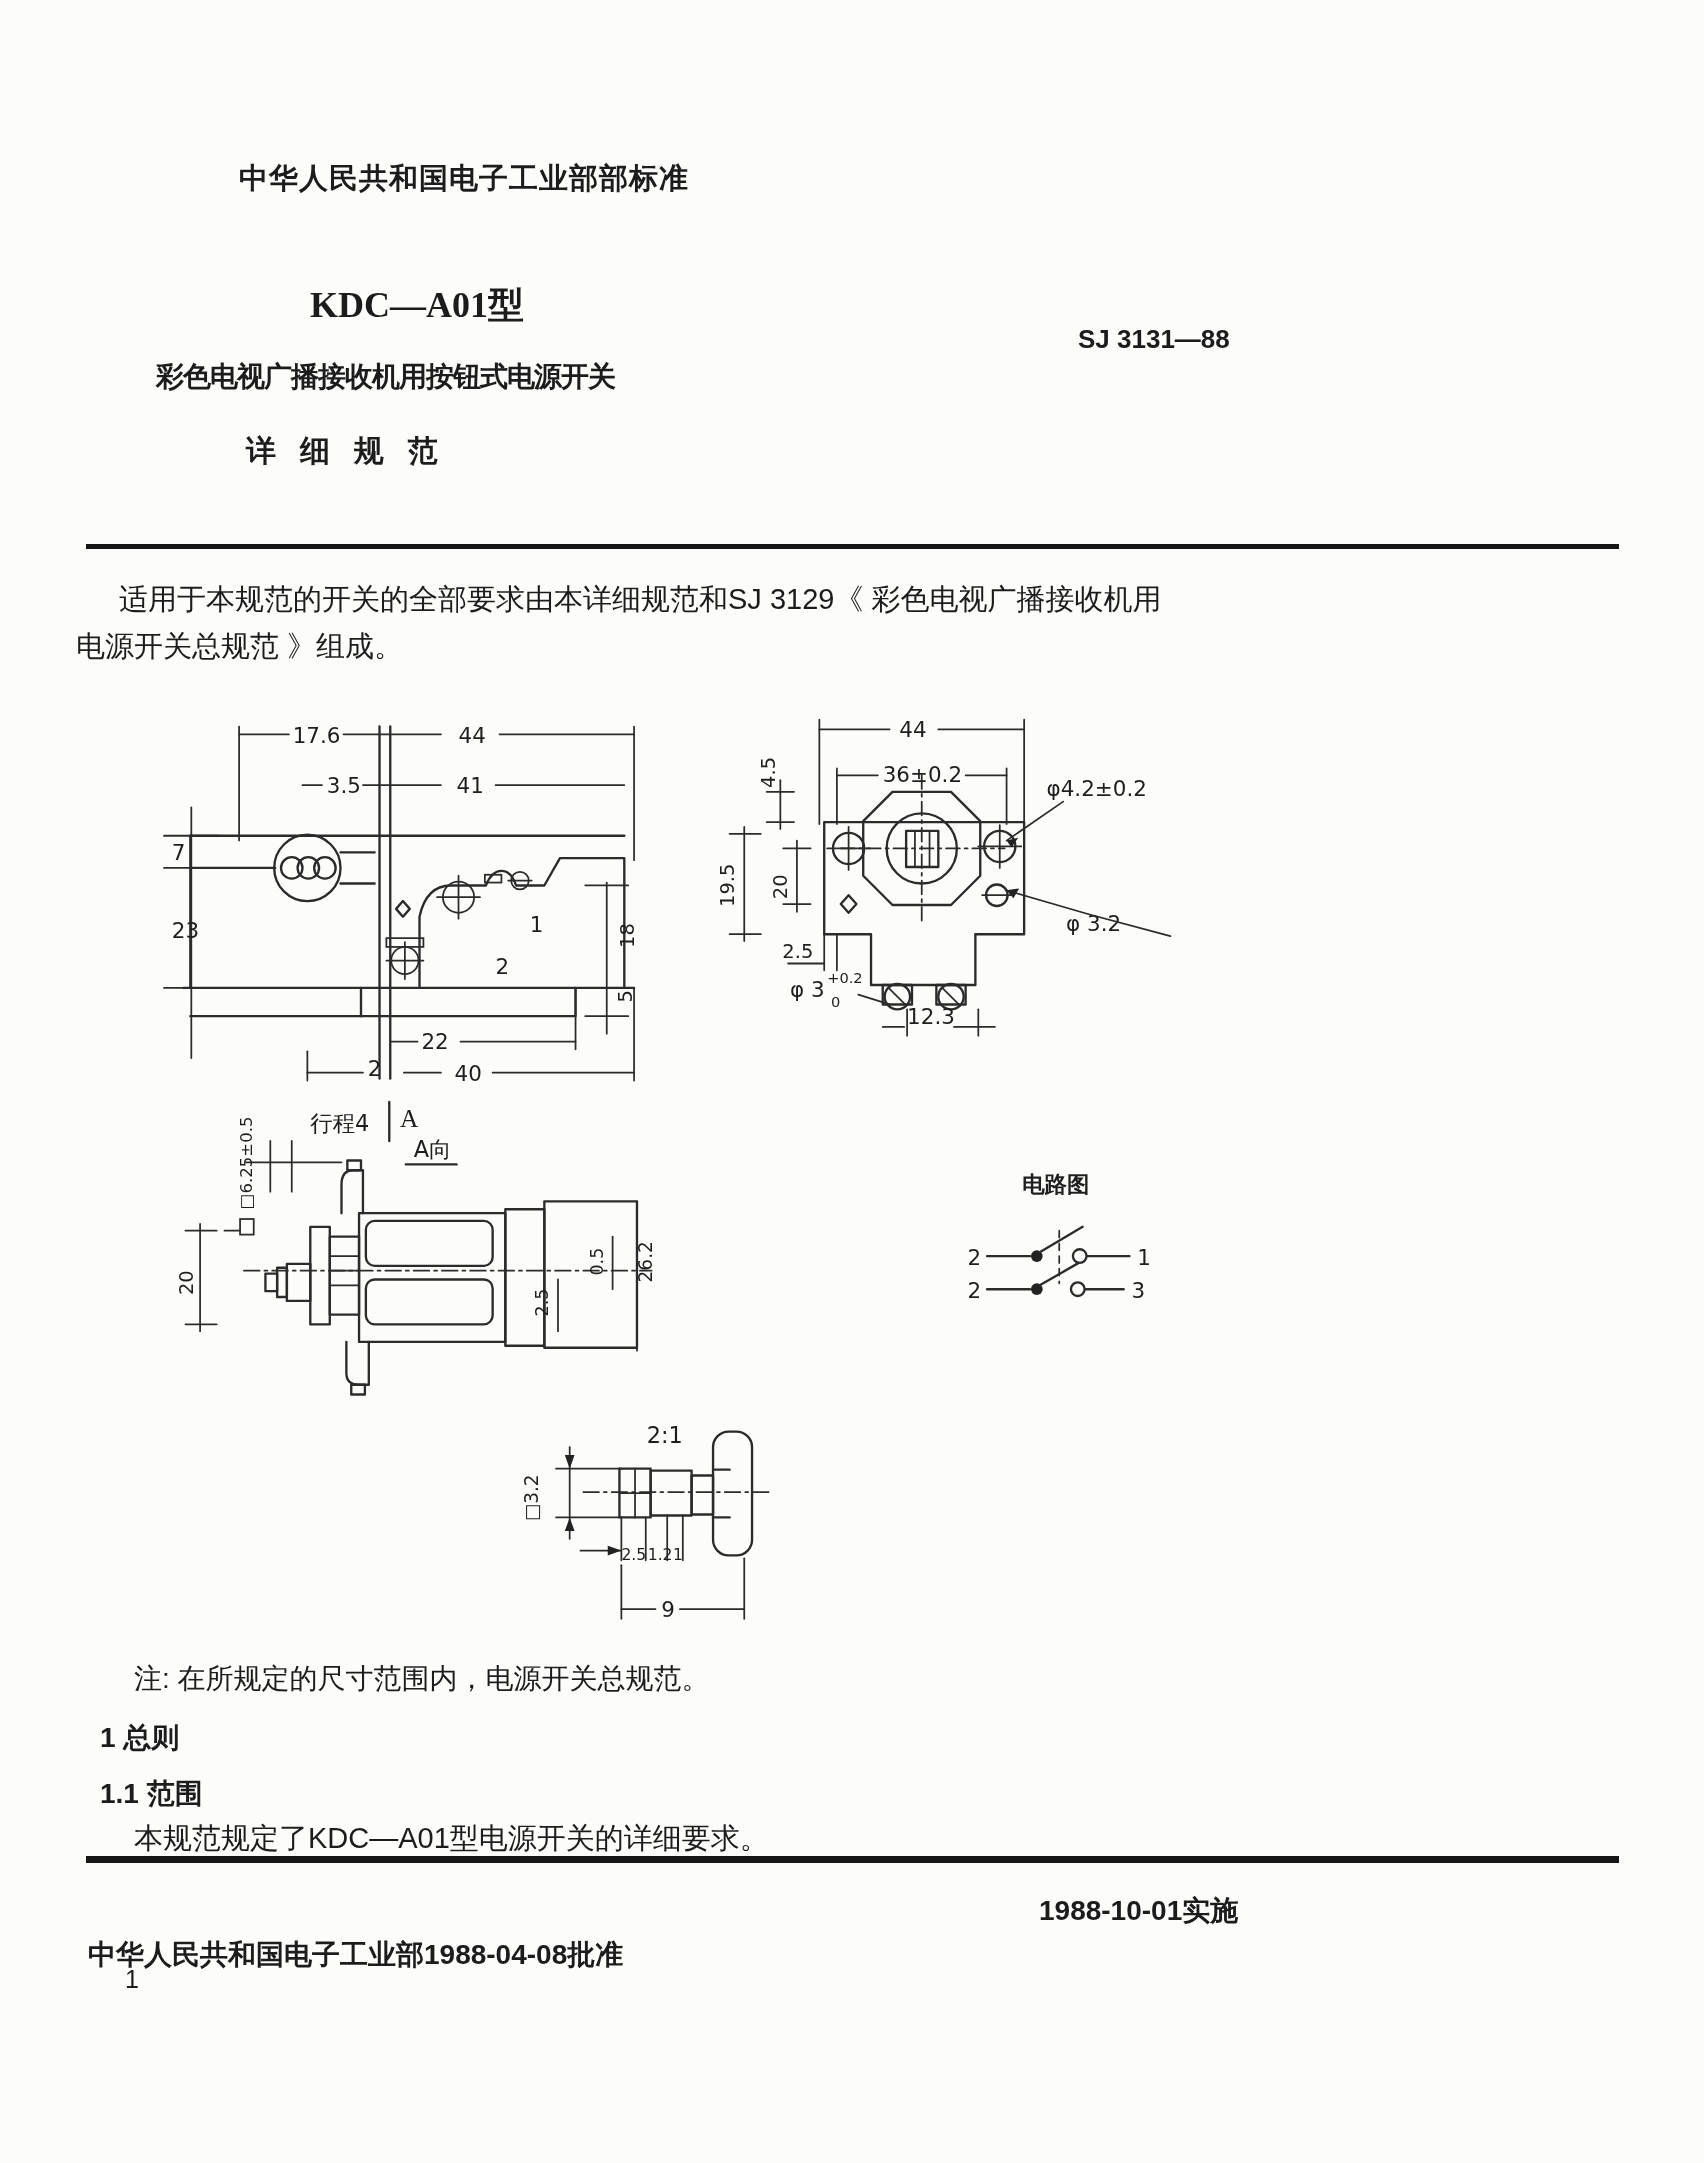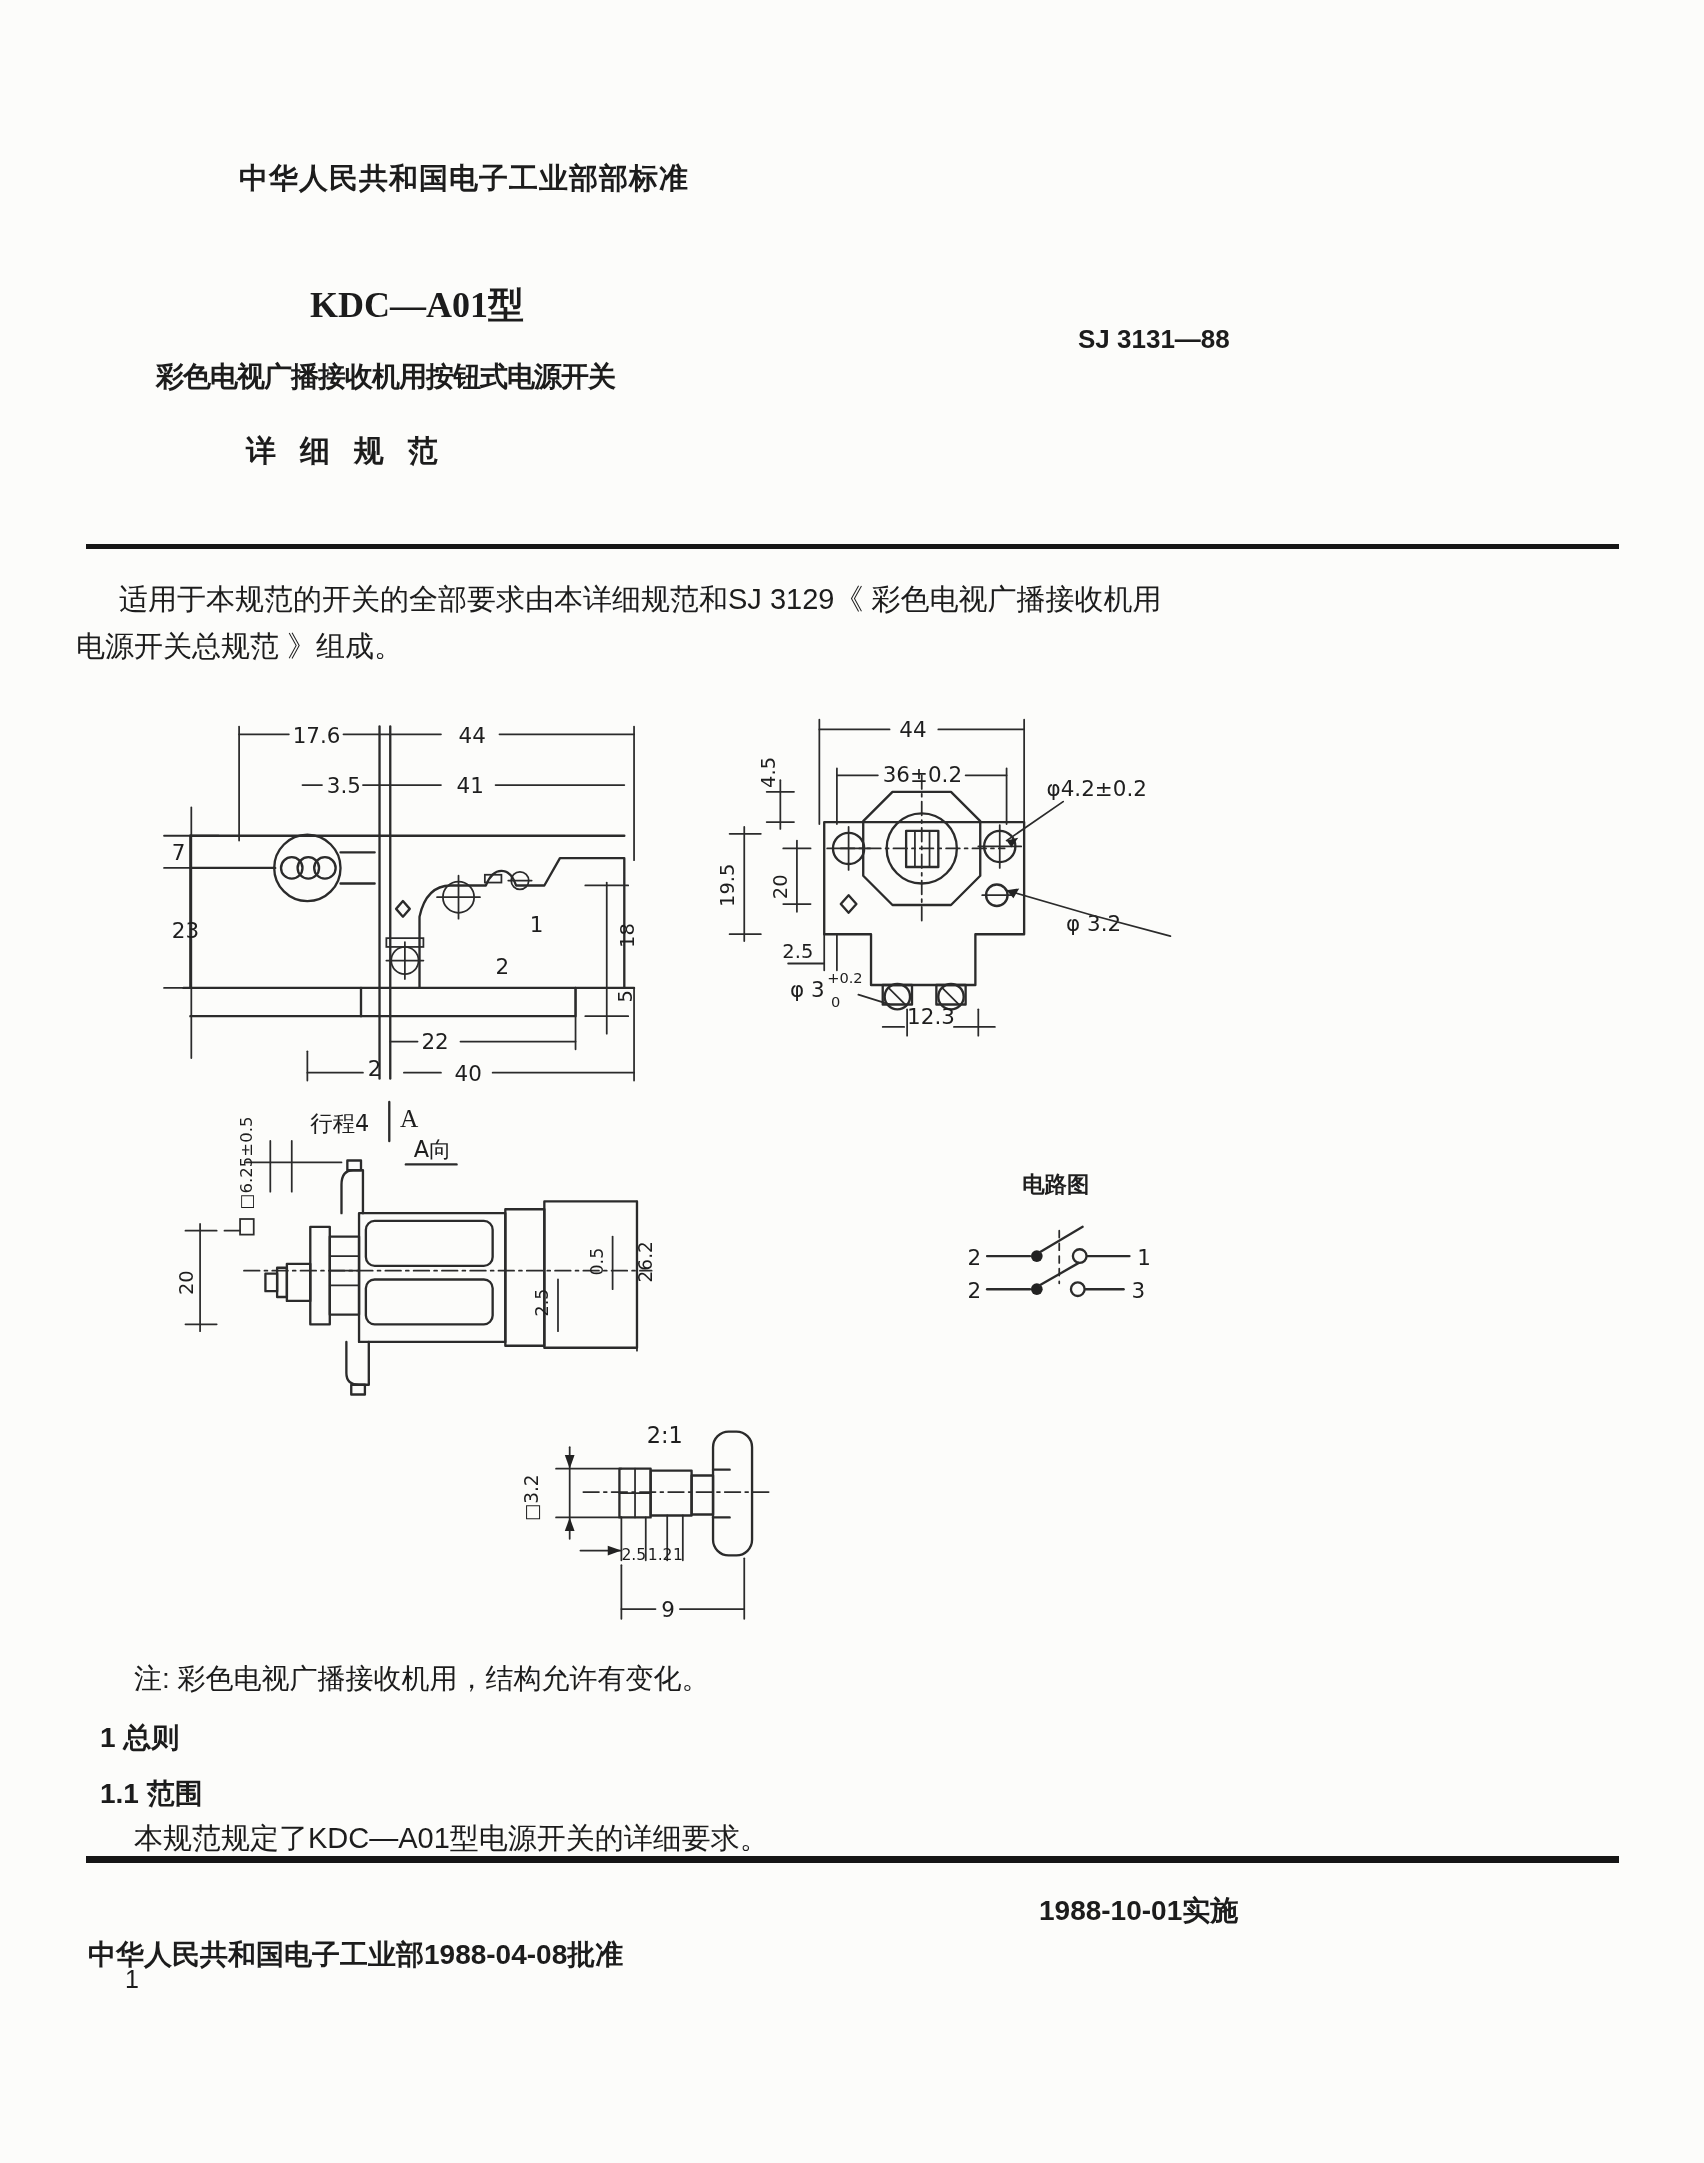--- a/index.html
+++ b/index.html
@@ -30,21 +30,21 @@
 
 <div class="abs bold" style="left:156px;top:358px;font-size:28px;letter-spacing:-1px;text-align:right;">彩色电视广播接收机用按钮式电源开关</div>
 
 <div class="abs bold" style="left:246px;top:431px;font-size:30px;letter-spacing:7.8px;">详 细 规 范</div>
 
 <div class="rule" style="left:86px;top:544px;width:1533px;height:4.9px;"></div>
 
 <div class="abs" style="left:119px;top:580px;font-size:29px;">适用于本规范的开关的全部要求由本详细规范和SJ 3129《 彩色电视广播接收机用</div>
 <div class="abs" style="left:76px;top:627px;font-size:29px;">电源开关总规范 》组成。</div>
 
-<div class="abs" style="left:134px;top:1660px;font-size:28px;">注: 彩色电视广播接收机用，结构允许有变化。</div>
+<div class="abs" style="left:134px;top:1660px;font-size:28px;">注: 在所规定的尺寸范围内，电源开关总规范。</div>
 
 <div class="abs bold" style="left:100px;top:1719px;font-size:28px;text-align:right;">1  总则</div>
 <div class="abs bold" style="left:100px;top:1775px;font-size:28px;">1.1  范围</div>
 <div class="abs" style="left:134px;top:1819px;font-size:29px;">本规范规定了KDC—A01型电源开关的详细要求。</div>
 
 <div class="rule" style="left:86px;top:1856px;width:1533px;height:6.8px;"></div>
 
 <div class="abs bold" style="left:88px;top:1892px;font-size:28px;margin-top:44px;">中华人民共和国电子工业部1988-04-08批准</div>
 <div class="abs bold" style="left:1039px;top:1892px;font-size:28px;">1988-10-01实施</div>
 <div class="abs" style="left:125px;top:1965px;font-size:25px;">1</div>

